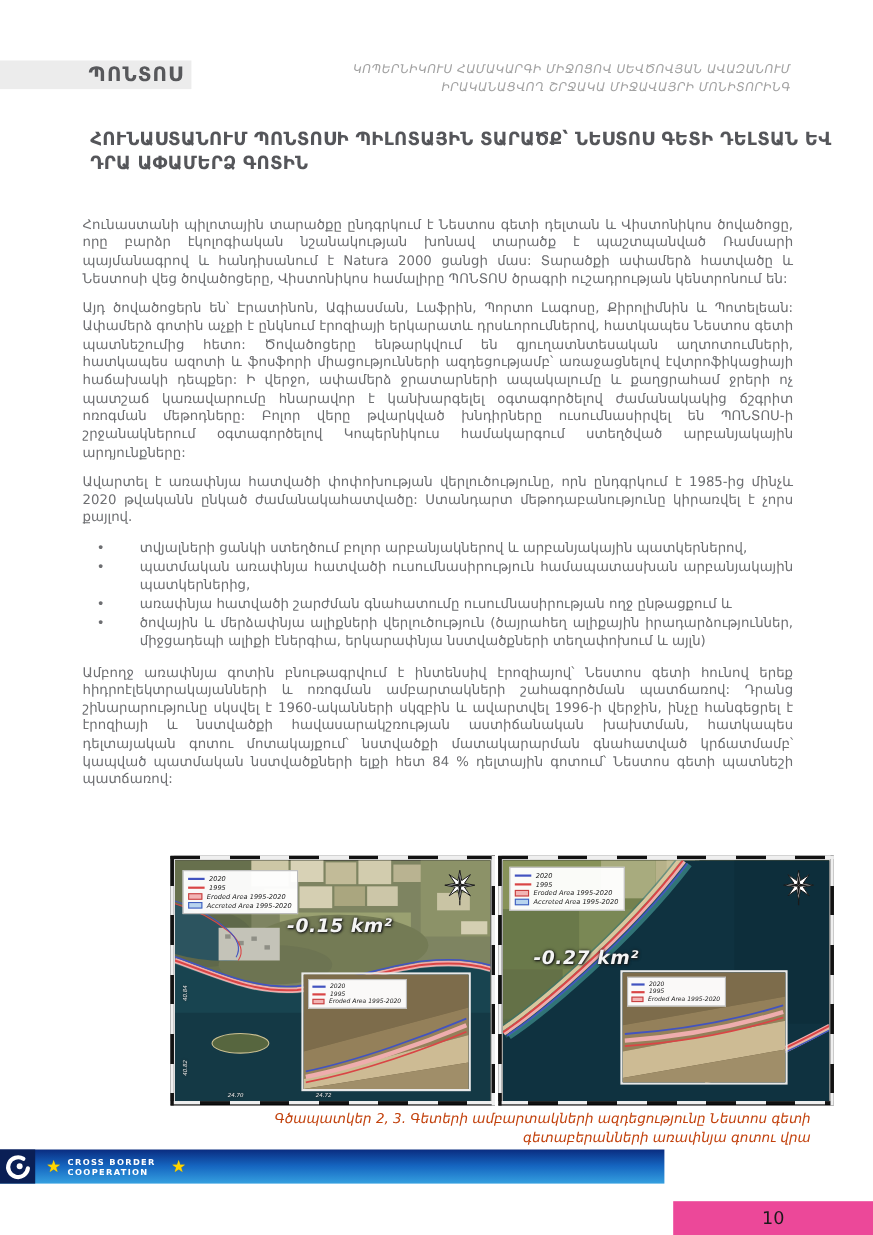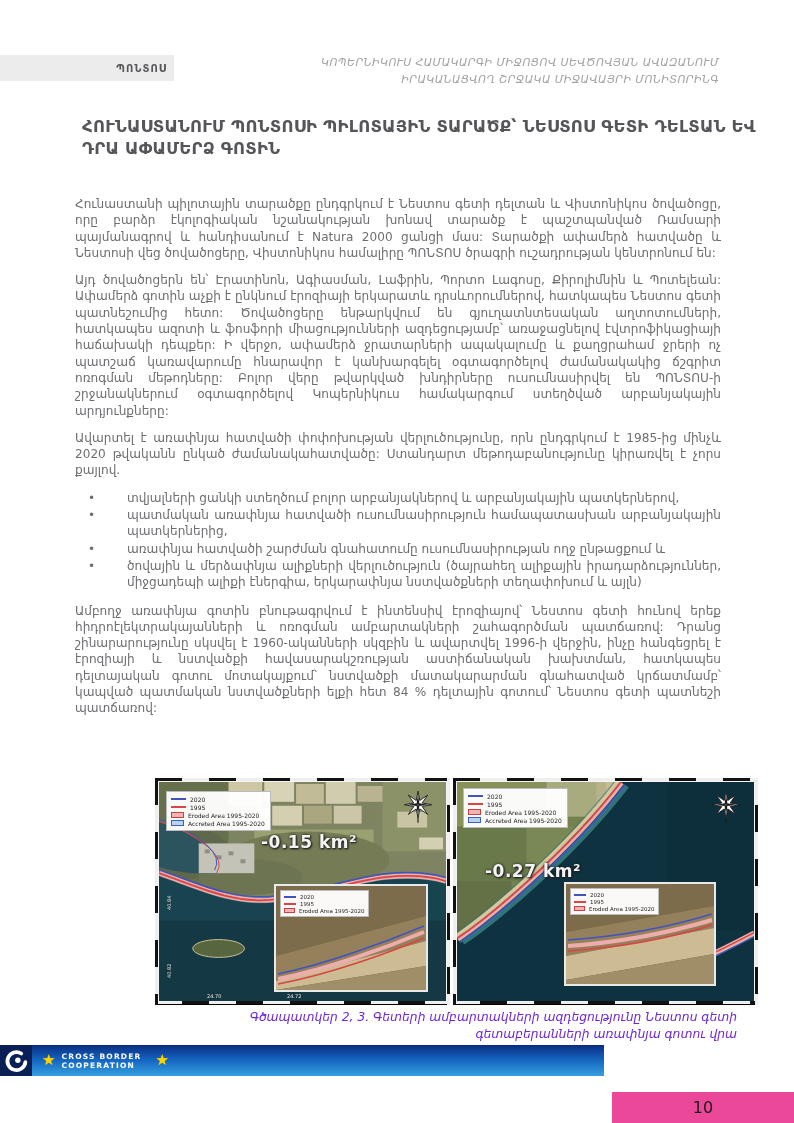--- a/index.html
+++ b/index.html
@@ -2,39 +2,39 @@
 <html><head>
 <meta charset="utf-8">
 <style>
   html,body{margin:0;padding:0;background:#8a8a8a;}
   .page{position:relative;width:794px;height:1123px;margin:0 auto;background:#ffffff;
         font-family:"DejaVu Sans","Liberation Sans",sans-serif;overflow:hidden;}
 
   
   .hdr-label{position:absolute;left:0;top:55px;width:174px;height:26px;background:#ececec;
              display:flex;align-items:center;justify-content:flex-end;padding-right:7px;box-sizing:border-box;}
-  .hdr-label span{font-size:10px;font-weight:bold;color:#57585b;letter-spacing:1px;}
+  .hdr-label span{font-size:18px;font-weight:bold;color:#57585b;letter-spacing:1px;}
   .hdr-right{position:absolute;right:75px;top:54px;width:560px;text-align:right;
              color:#a2a2a2;font-size:11px;line-height:17px;letter-spacing:.4px;font-style:italic;}
 
   
   .title{position:absolute;left:82px;top:116px;width:686px;margin:0;
          font-size:16.5px;line-height:21.5px;font-weight:bold;color:#55565a;letter-spacing:.2px;}
   .content{position:absolute;left:75px;top:196px;width:646px;color:#6d6e71;
            font-size:12.1px;line-height:16.3px;text-align:justify;}
   .content p{margin:0 0 11px 0;}
   .sec-h{margin:10px 0 13px 0;font-size:12.6px;font-weight:bold;color:#2b3a73;letter-spacing:.3px;}
   .bullets{margin:0 0 12px 0;}
   .b{display:flex;margin:0 0 1px 0;gap:24px;}
   .b .dot{width:15px;flex:0 0 15px;padding-left:13px;box-sizing:content-box;}
   .b .dot::before{content:"\2022";}
   .b .bt{flex:1;text-align:justify;}
 
   
-  .figures{position:absolute;left:155px;top:778px;display:flex;gap:3px;}
+  .figures{position:absolute;left:155px;top:778px;display:flex;gap:3px;font-style:italic;}
   .map{position:relative;background:#000;}
   .map.left{width:295px;height:227px;}
   .map.right{width:305px;height:227px;}
   .zb{position:absolute;z-index:5;}
   .zb.t{top:0;left:0;right:0;height:3px;background:repeating-linear-gradient(90deg,#121212 0 27px,#efefef 27px 54px);}
   .zb.b{bottom:0;left:0;right:0;height:3px;background:repeating-linear-gradient(90deg,#efefef 0 27px,#121212 27px 54px);}
   .zb.l{left:0;top:0;bottom:0;width:3px;background:repeating-linear-gradient(180deg,#121212 0 27px,#efefef 27px 54px);}
   .zb.r{right:0;top:0;bottom:0;width:3px;background:repeating-linear-gradient(180deg,#efefef 0 27px,#121212 27px 54px);}
   .map-inner{position:absolute;inset:3px;overflow:hidden;border:1px solid #f5f5f5;box-sizing:border-box;}
   .map-inner > svg.terrain{position:absolute;inset:0;width:100%;height:100%;}
@@ -67,21 +67,21 @@
   .legend.mini .lbl{font-size:5.5px;}
   .legend.mini .sw-line{width:12px;}
   .legend.mini .sw-box{width:11px;height:5px;}
 
   .tick{position:absolute;z-index:6;font-size:5px;color:#e4e4e4;text-shadow:0 0 2px #333;}
   .tick.lat{transform:rotate(-90deg);transform-origin:left top;left:7px;}
   .tick.lat.t1{top:128px;} .tick.lat.t2{top:196px;}
   .tick.lon{bottom:2px;} .tick.lon.t1{left:48px;} .tick.lon.t2{left:128px;}
 
   .caption{position:absolute;left:155px;top:1009px;width:582px;text-align:right;
-           font-style:italic;font-size:12.3px;line-height:16.5px;color:#6d28d9;}
+           font-style:italic;font-size:12.3px;line-height:16.5px;color:#c2410c;}
 
   
   .footer-bar{position:absolute;left:0;top:1045px;width:604px;height:31px;
               background:linear-gradient(180deg,#0a2c80 0%,#1565c0 48%,#35a0e0 100%);
               display:flex;align-items:center;}
   .logo-sq{width:32px;height:31px;background:#0a1f55;display:flex;align-items:center;justify-content:center;flex:0 0 32px;}
   .star{color:#ffd500;font-size:15px;line-height:1;margin:0 6px 0 10px;text-shadow:0 0 1px #b89b00;}
   .star.s2{margin:0 0 0 14px;}
   .cbc{color:#ffffff;font-weight:bold;font-size:7.5px;line-height:9px;letter-spacing:1.2px;}
   .page-no-box{position:absolute;left:612px;top:1092px;width:182px;height:31px;background:#ec4899;

